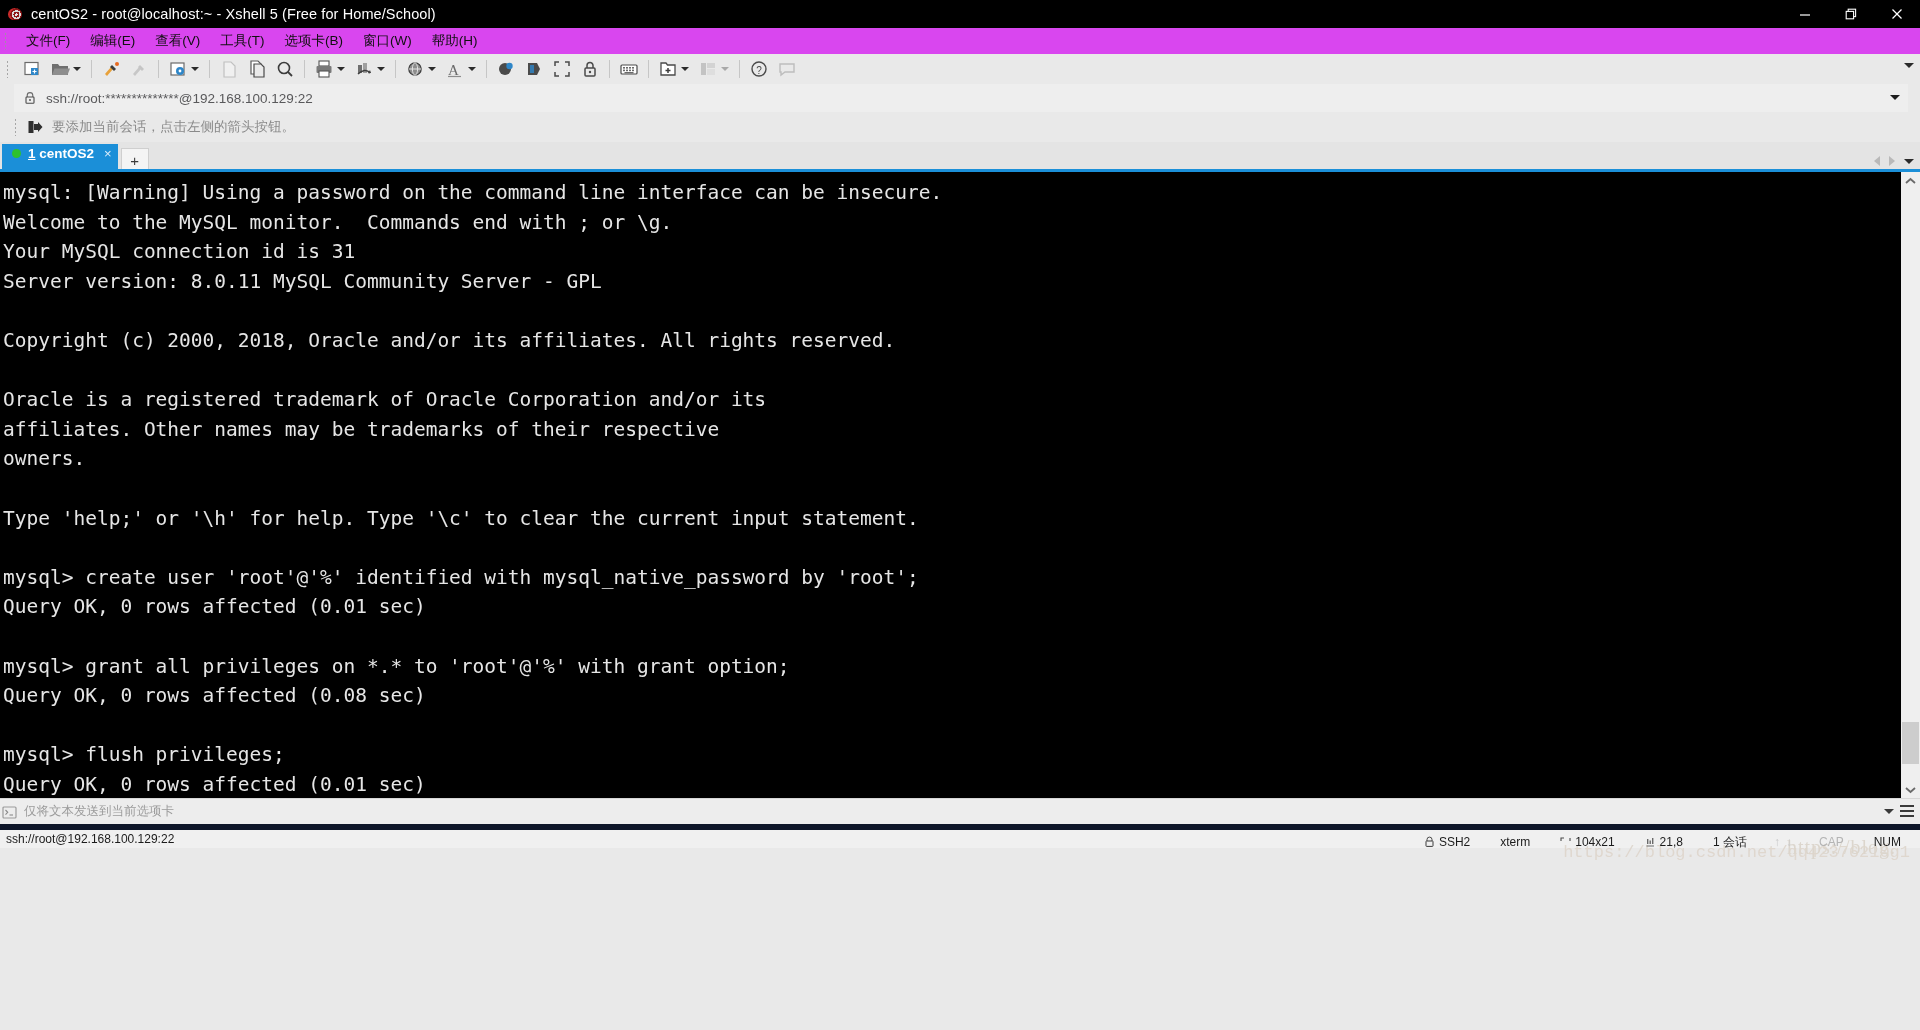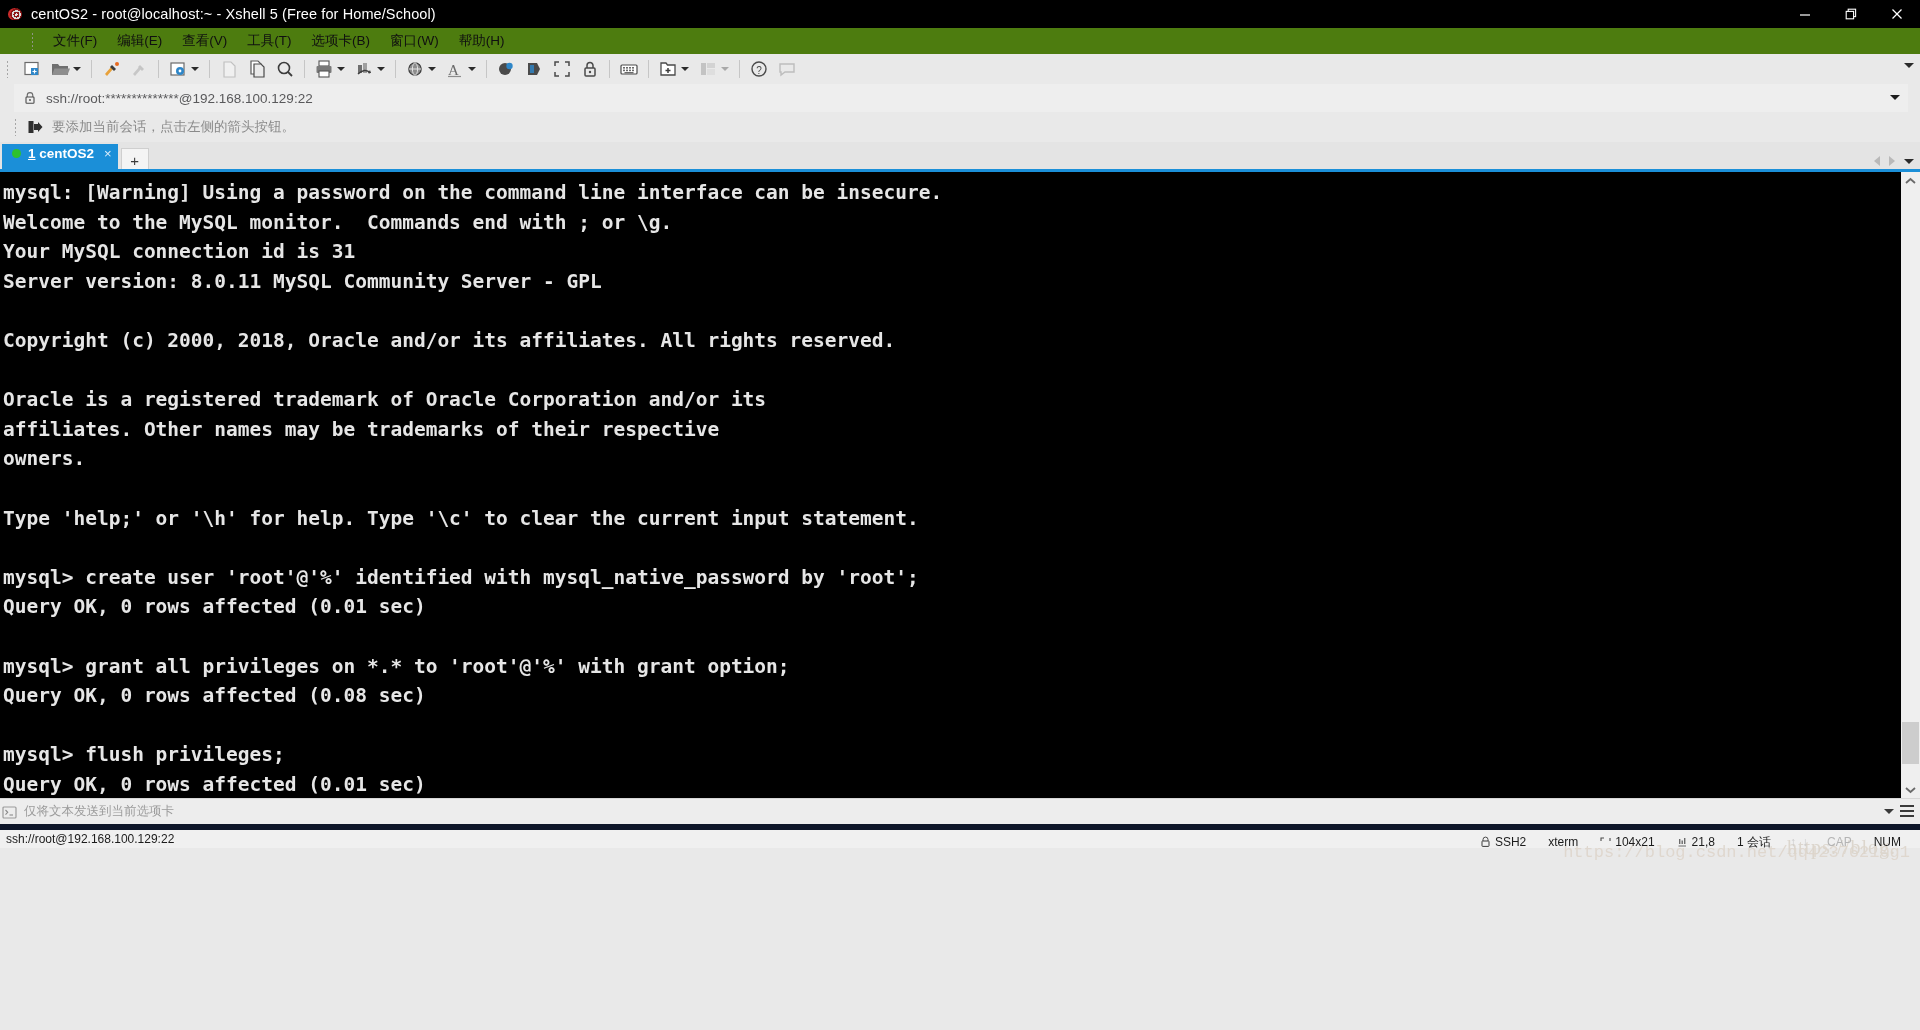--- a/index.html
+++ b/index.html
@@ -31,22 +31,22 @@
   }
   .winbtns { position: absolute; right: 0; top: 0; height: 28px; display: flex; }
   .winbtn {
     width: 46px; height: 28px; display: flex; align-items: center; justify-content: center;
     color: #ffffff;
   }
   .winbtn svg { display: block; }
 
   
   .menubar {
-    height: 26px; background: #4d7c0f;
-    display: flex; align-items: center; padding-left: 31px;
+    height: 26px; background: #d946ef;
+    display: flex; align-items: center; padding-left: 4px;
     border-bottom: 0px;
   }
   .grip {
     width: 4px; height: 18px; margin-right: 8px;
     background-image: radial-gradient(#9a9a9a 40%, transparent 41%);
     background-size: 3px 4px; flex: none;
     opacity: .85;
   }
   .menu-item {
     font-size: 13.5px; color: #101010; padding: 2px 10px; white-space: nowrap;
@@ -129,21 +129,21 @@
     display: flex; align-items: center; gap: 9px;
   }
   .tri-l { width:0;height:0;border-top:5px solid transparent;border-bottom:5px solid transparent;border-right:6px solid #b9b9b9; }
   .tri-r { width:0;height:0;border-top:5px solid transparent;border-bottom:5px solid transparent;border-left:6px solid #b9b9b9; }
   .tri-d { width:0;height:0;border-left:5px solid transparent;border-right:5px solid transparent;border-top:5px solid #2b2b2b; }
   .tab-underline { position:absolute; left:0; right:0; bottom:0; height:3px; background:#1b8fd8; }
 
   
   .termzone {
     position: relative; background: #000000;
-    height: 626px; display: flex; font-weight: bold;
+    height: 626px; display: flex;
   }
   .term {
     flex: 1 1 auto; background: #000; overflow: hidden;
     padding: 6px 0 0 3px;
   }
   .term .line {
     font-family: "DejaVu Sans Mono", "Liberation Mono", monospace;
     font-size: 19.5px; line-height: 29.6px;
     color: #e6e6e6; white-space: pre;
     letter-spacing: 0px;
@@ -175,21 +175,21 @@
   .sendbar .sb-menu i { display:block; height:2px; background:#3a3a3a; margin-bottom:3px; }
 
   
   .statusbar {
     height: 24px; background: #f0f0f0; display: flex; align-items: center;
     position: relative; border-top: 6px solid #0f172a;
   }
   .st-left { font-size: 12px; color: #1b1b1b; padding-left: 6px; white-space: nowrap; }
   .st-right {
     position: absolute; right: 8px; top: 0; height: 24px;
-    display: flex; align-items: center; gap: 0px; font-size: 12px; color: #1b1b1b;
+    display: flex; align-items: center; gap: 8px; font-size: 12px; color: #1b1b1b;
   }
   .st-cell { display: flex; align-items: center; padding: 0 11px; white-space: nowrap; }
   .st-cell.dim { color: #b4b4b4; }
   .st-ico { margin-right: 4px; display: inline-flex; }
   .st-updown { display:flex; align-items:center; gap:6px; padding: 0 8px; }
   .wm {
     position: absolute; right: 24px; top: 6px;
     font-size: 20px; color: #d9d2c8; opacity: .85;
     font-family: "Liberation Serif", serif; white-space: nowrap;
     letter-spacing: 1px; pointer-events: none;

